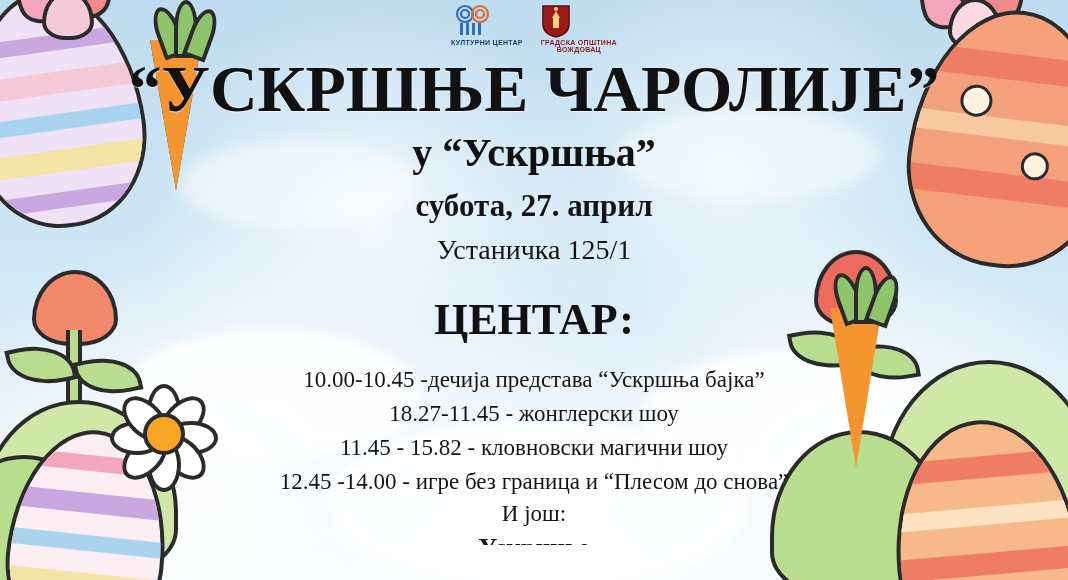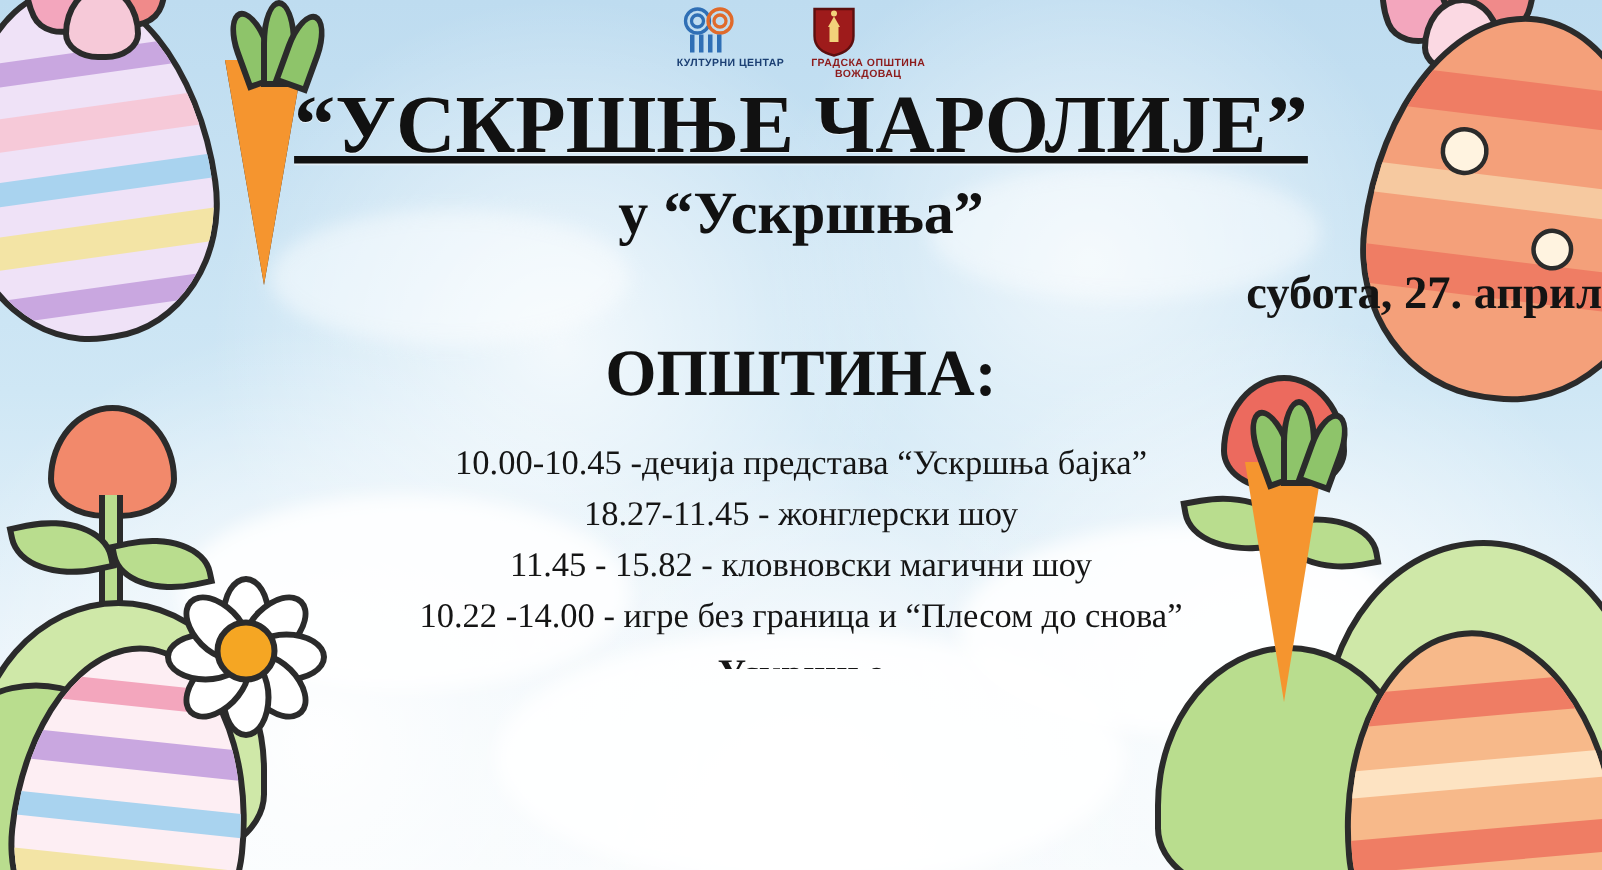--- a/index.html
+++ b/index.html
@@ -122,42 +122,40 @@
   
   .content {
     position: relative;
     z-index: 5;
     text-align: center;
     padding-top: 54px;
   }
   .title {
     font-family: "Liberation Serif", serif;
     font-weight: bold;
-    font-size: 55px;
+    font-size: 66px;
     letter-spacing: 0px;
     color: #111111;
     line-height: 1.05;
     margin: 0 0 6px 0;
     text-shadow: 0 1px 0 rgba(255,255,255,0.6);
-    text-decoration: underline;
   }
   .subtitle {
     font-family: "Liberation Serif", serif;
     font-weight: bold;
     font-size: 40px;
     color: #111111;
     margin: 0 0 12px 0;
   }
   .date-line {
     font-family: "Liberation Serif", serif;
     font-weight: bold;
     font-size: 31px;
     color: #141414;
     margin: 0 0 10px 0;
-    text-align: right;
   }
   .address-line {
     font-family: "Liberation Serif", serif;
     font-size: 28px;
     color: #141414;
     margin: 0 0 28px 0;
   }
   .program-heading {
     font-family: "Liberation Serif", serif;
     font-weight: bold;
@@ -320,26 +318,28 @@
       </svg>
       <div class="logo-caption red" style="white-space:pre-line;">ГРАДСКА ОПШТИНА
 ВОЖДОВАЦ</div>
     </div>
   </div>
 
   <div class="content">
     <h1 class="title">“УСКРШЊЕ ЧАРОЛИЈЕ”</h1>
     <h2 class="subtitle">у “Ускршња”</h2>
     <div class="date-line">субота, 27. април</div>
-
-    <div class="program-heading">ОПШТИНА:</div>
+    <div class="address-line">Устаничка 125/1</div>
+
+    <div class="program-heading">ЦЕНТАР:</div>
 
     <ul class="program-list">
       <li>10.00-10.45 -дечија представа “Ускршња бајка”</li>
       <li>18.27-11.45 - жонглерски шоу</li>
       <li>11.45 - 15.82 - кловновски магични шоу</li>
-      <li>10.22 -14.00 - игре без граница и “Плесом до снова”</li>
+      <li>12.45 -14.00 - игре без граница и “Плесом до снова”</li>
     </ul>
 
+    <div class="more-line">И још:</div>
     <div class="cut-line">Ускршње</div>
   </div>
 
 </div>
 
 </body></html>

